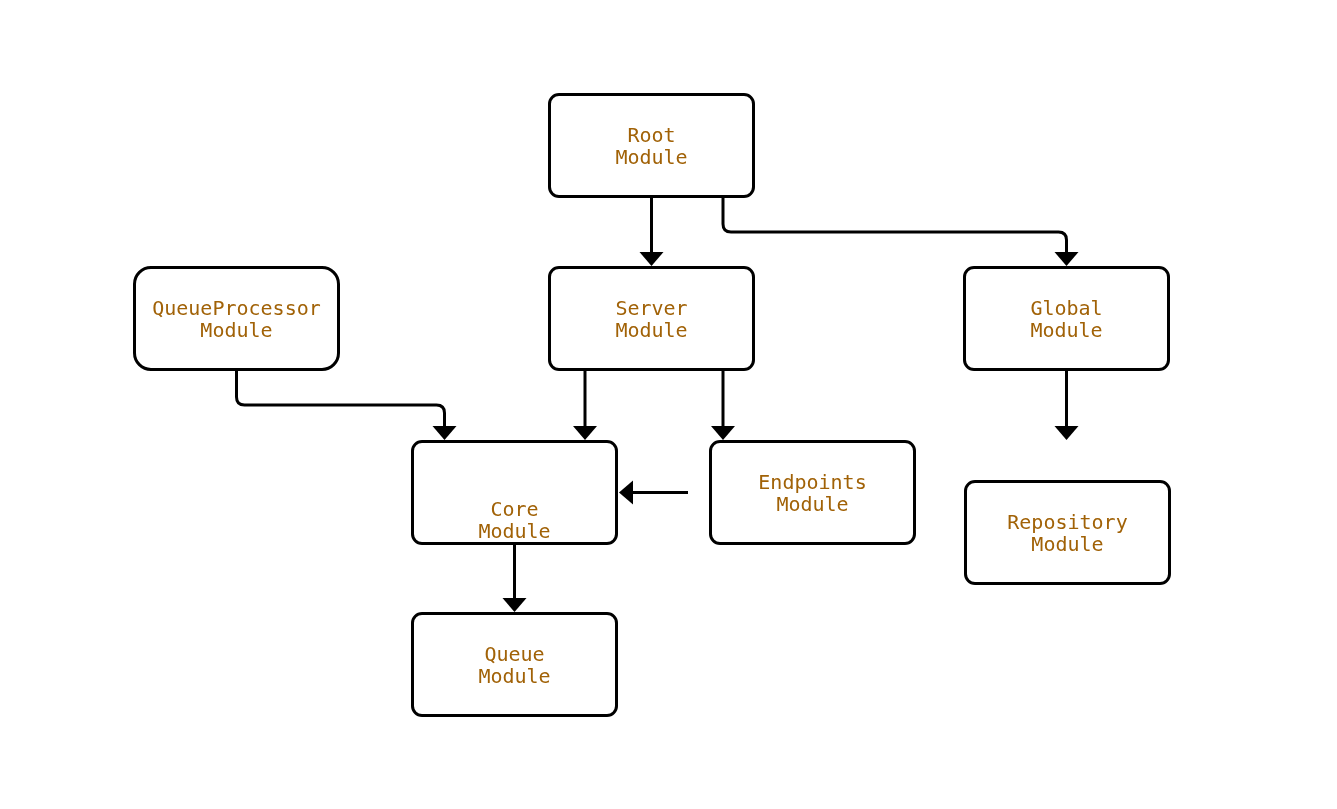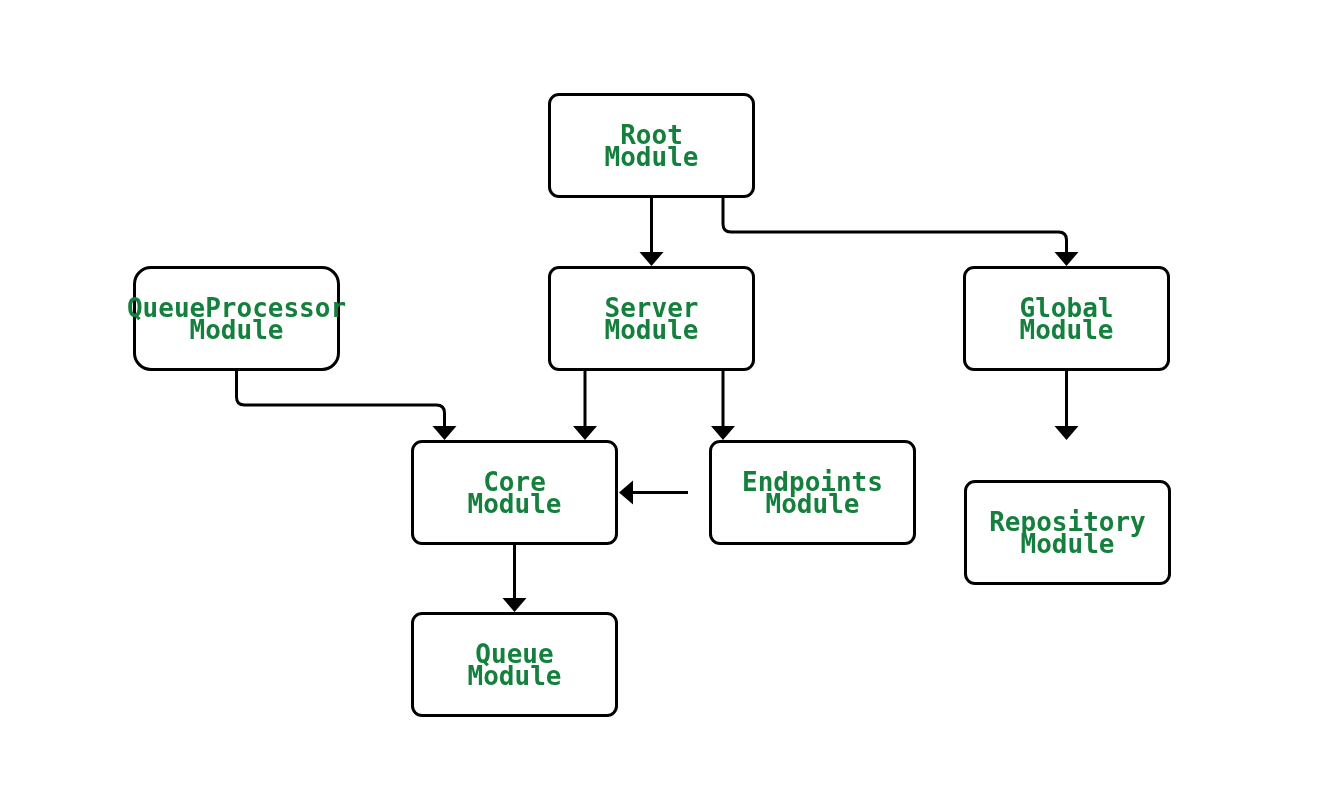--- a/index.html
+++ b/index.html
@@ -37,32 +37,32 @@
     height: 105px;
     box-sizing: border-box;
     background: #ffffff;
     border: 3.5px solid #000000;
     border-radius: 11px;
     display: flex;
     align-items: center;
     justify-content: center;
   }
   .node-label {
-    font-size: 26px;
+    font-size: 20px;
     line-height: 22px;
-    font-weight: bold;
-    color: #15803d;
+    font-weight: normal;
+    color: #a16207;
     text-align: center;
     white-space: pre-line;
   }
   .node-root          { left: 548px; top: 93px;  }
   .node-queueprocessor{ left: 133px; top: 266px; border-radius: 18px; }
   .node-server        { left: 548px; top: 266px; }
   .node-global        { left: 963px; top: 266px; }
-  .node-core          { left: 411px; top: 440px; }
+  .node-core          { left: 411px; top: 440px; align-items: flex-end; }
   .node-endpoints     { left: 709px; top: 440px; }
   .node-repository    { left: 964px; top: 440px; margin-top: 40px; }
   .node-queue         { left: 411px; top: 612px; }
 </style>
 </head>
 <body>
 
 <div class="canvas">
 
   <svg class="edges-layer" width="1337" height="809" viewBox="0 0 1337 809" xmlns="http://www.w3.org/2000/svg">

